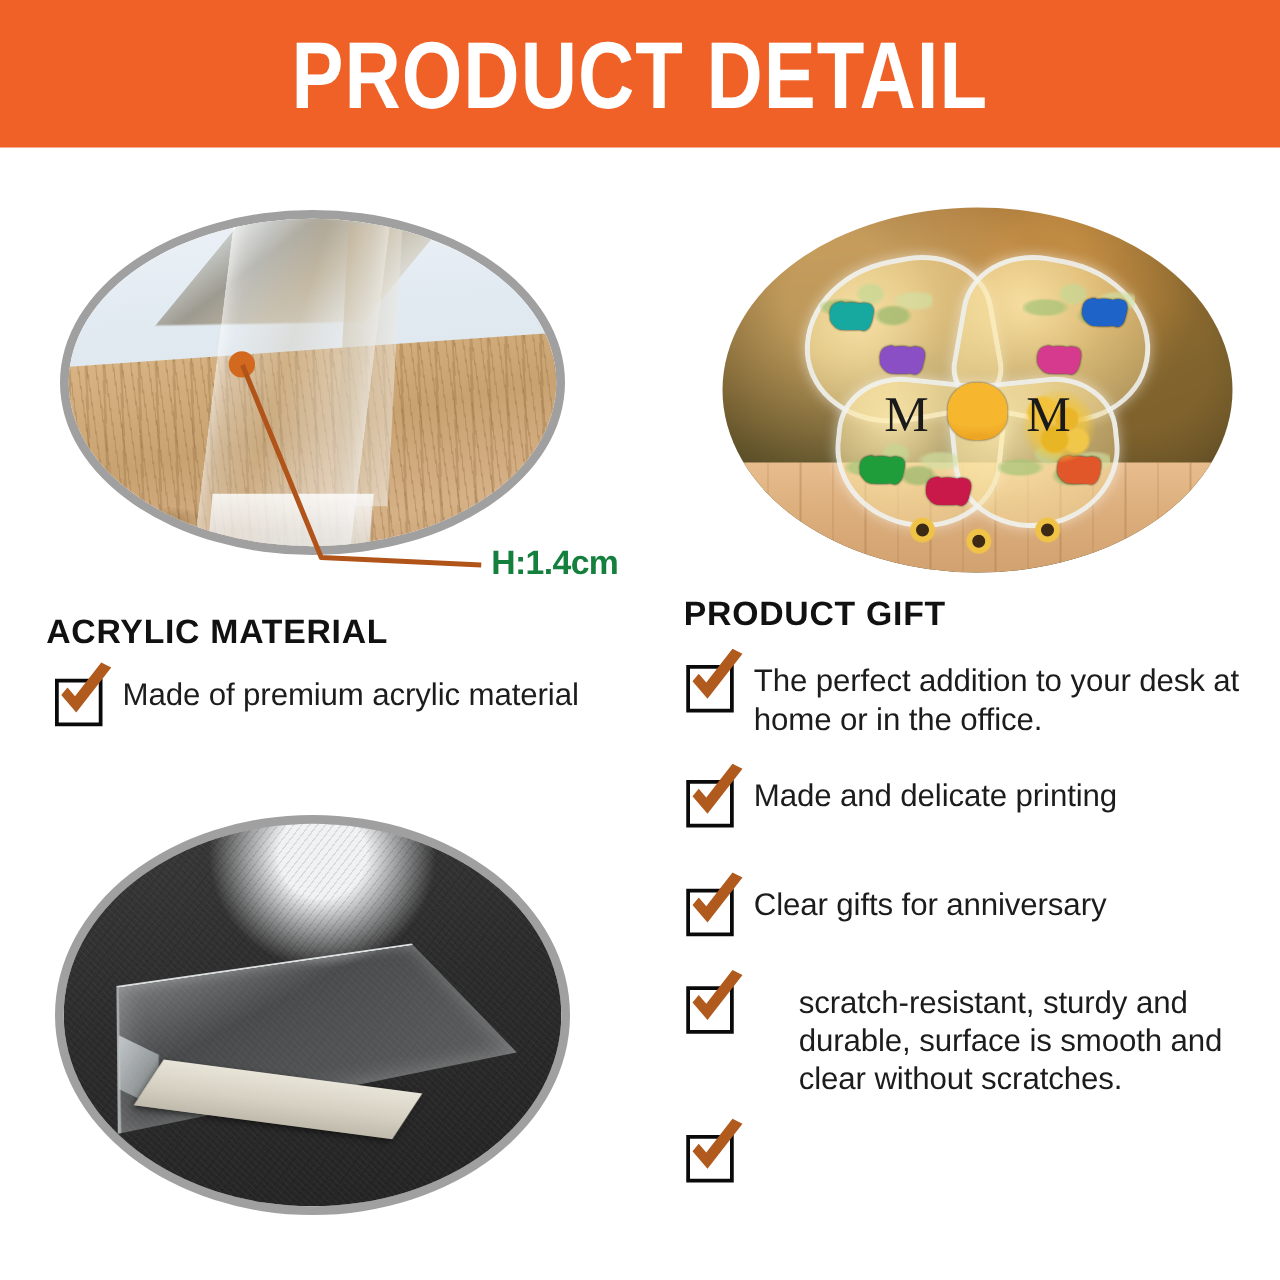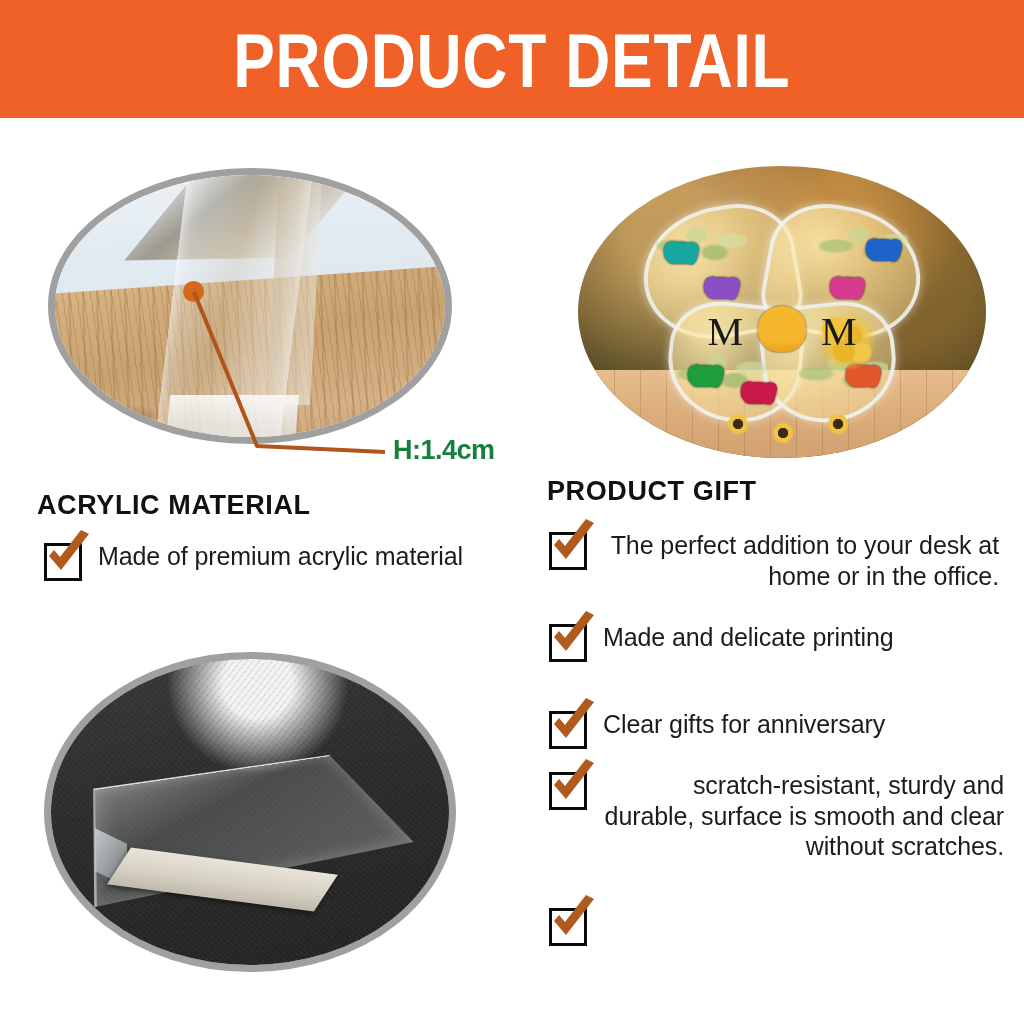--- a/index.html
+++ b/index.html
@@ -274,21 +274,20 @@
     letter-spacing: 0.6px;
     white-space: nowrap;
   }
   #heading-acrylic-material { left: 37px; top: 490px; text-align: right; }
   #heading-perfect-gift     { left: 547px; top: 476px; }
 
   .feature {
     position: absolute;
     display: flex;
     align-items: flex-start;
-    text-align: right;
   }
   .checkbox {
     position: relative;
     width: 38px; height: 38px;
     flex: 0 0 38px;
     margin-top: 2px;
   }
   .checkbox .box {
     position: absolute; left: 0; top: 0;
     width: 38px; height: 38px;
@@ -308,21 +307,21 @@
     font-family: "Liberation Sans", sans-serif;
     font-size: 25px;
     line-height: 1.22;
     letter-spacing: -0.1px;
   }
 
   #feature-acrylic-0 { left: 44px;  top: 541px; width: 470px; }
   #feature-gift-0    { left: 549px; top: 530px; width: 450px; }
   #feature-gift-1    { left: 549px; top: 622px; width: 450px; }
   #feature-gift-2    { left: 549px; top: 709px; width: 450px; }
-  #feature-gift-3    { left: 549px; top: 770px; width: 455px; }
+  #feature-gift-3    { left: 549px; top: 787px; width: 455px; gap: 36px; }
   #feature-gift-4    { left: 549px; top: 906px; width: 450px; }
 </style>
 </head>
 <body>
 
 <div class="banner">
   <div class="banner-title">PRODUCT DETAIL</div>
 </div>
 
 <div class="photo photo-oval photo-bordered" id="photo-acrylic-edge">

